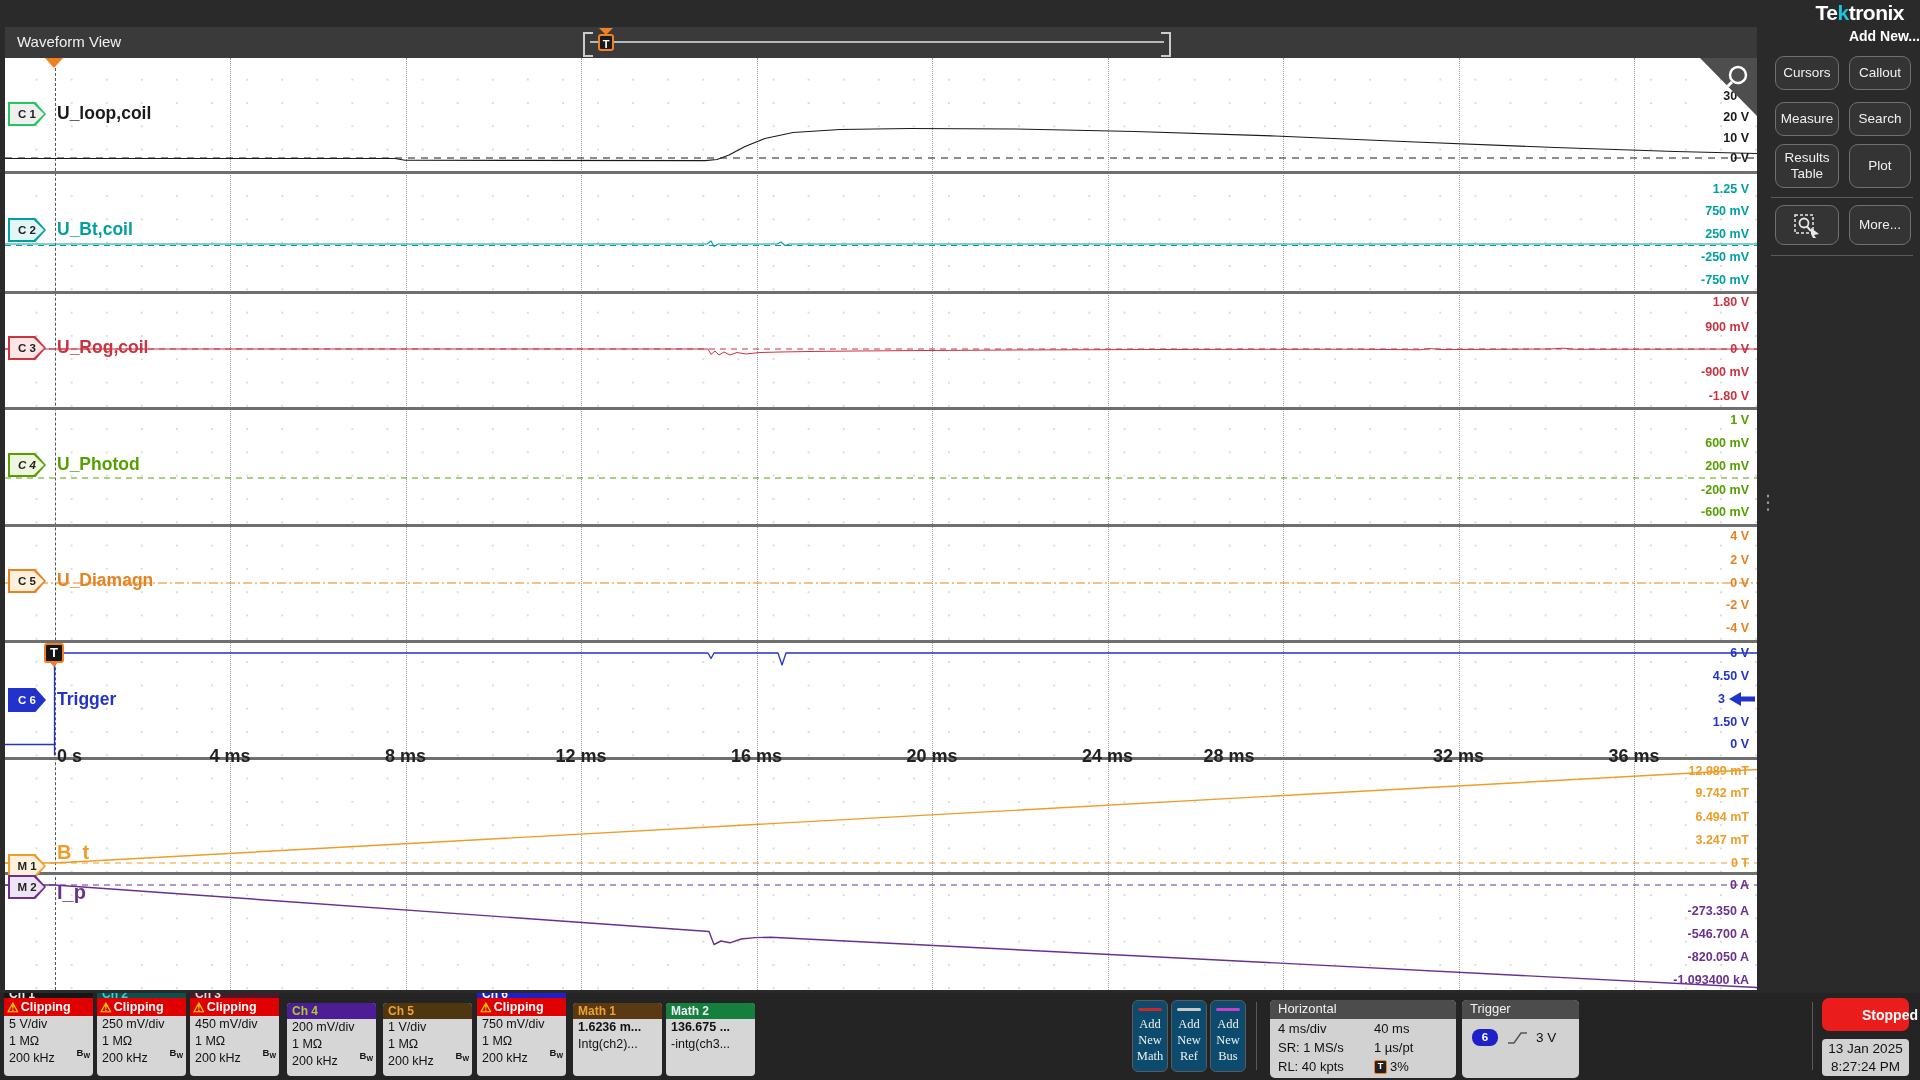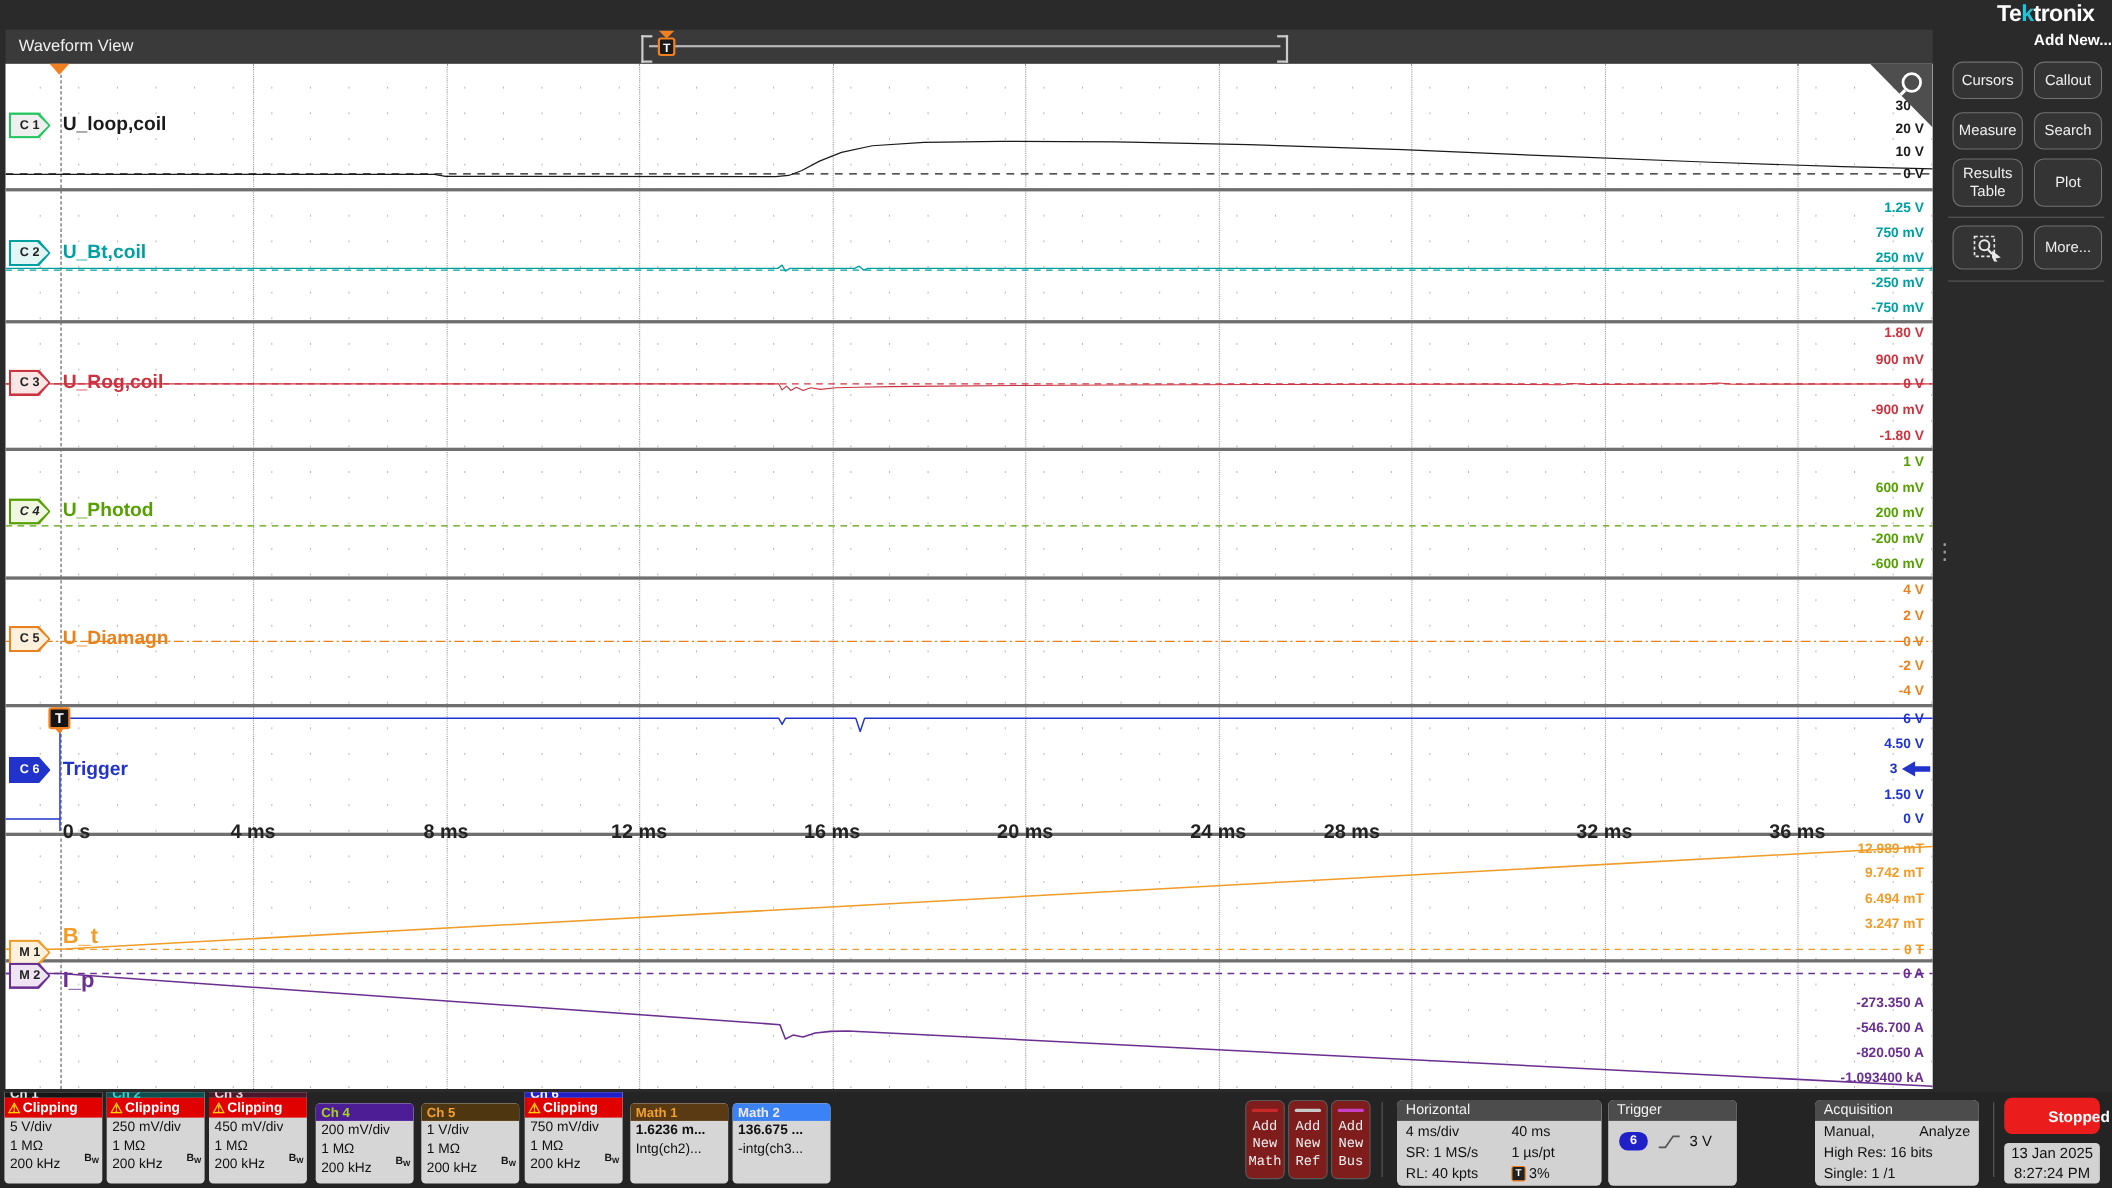--- a/index.html
+++ b/index.html
@@ -48,21 +48,21 @@
   .side-div{position:absolute;left:6px;width:142px;height:1px;background:#5a5a5a;}
 
   
   #bottombar{position:absolute;left:0;top:993px;width:1920px;height:87px;background:#242424;overflow:hidden;}
   .badge{position:absolute;bottom:4px;width:89px;border-radius:4px;overflow:hidden;background:#d6d6d6;}
   .badge-header{font-size:12px;font-weight:bold;padding:1px 5px 0;height:16px;box-sizing:border-box;overflow:hidden;}
   .clip-row{background:#e00000;color:#fff;font-size:12.5px;font-weight:bold;height:18px;line-height:18px;padding:0 3px;display:flex;align-items:center;gap:2px;}
   .warn{color:#ffd400;font-size:13px;line-height:13px;}
   .badge-row{font-size:12.5px;color:#111;padding:0 5px;height:17px;line-height:17px;position:relative;white-space:nowrap;}
   .bw{position:absolute;right:3px;bottom:3px;font-weight:bold;color:#111;}
-  .addbtn{position:absolute;top:7px;width:36px;height:72px;background:#7f1d1d;border:1px solid #5a5a5a;border-radius:6px;color:#f0f0f0;font-size:12.5px;line-height:1.3;display:flex;flex-direction:column;align-items:center;justify-content:center;text-align:center;padding:0;font-family:Liberation Mono, monospace;}
+  .addbtn{position:absolute;top:7px;width:36px;height:72px;background:#0c4a6e;border:1px solid #5a5a5a;border-radius:6px;color:#f0f0f0;font-size:12.5px;line-height:1.3;display:flex;flex-direction:column;align-items:center;justify-content:center;text-align:center;padding:0;font-family:Liberation Serif, serif;}
   .addbtn .accent{width:24px;height:3px;border-radius:2px;margin-bottom:5px;}
   .vdiv{position:absolute;top:9px;height:68px;width:1px;background:#5a5a5a;}
   .panel{position:absolute;top:7px;height:78px;background:#d2d2d2;border-radius:5px;overflow:hidden;box-sizing:border-box;}
   .panel-header{background:#4c4c4c;color:#f2f2f2;font-size:13px;height:19px;line-height:18px;padding:0 8px;}
   .prow{display:flex;align-items:center;font-size:13px;color:#111;line-height:19px;padding:0 8px;white-space:nowrap;}
   .pcol2{width:74px;margin-left:auto;display:flex;align-items:center;gap:3px;}
   .mini-t{display:inline-block;width:13px;height:14px;background:#222;border:1.5px solid #f08020;border-radius:2px;color:#fff;font-size:9px;font-weight:bold;line-height:11px;text-align:center;box-sizing:border-box;}
   .trg-row{display:flex;align-items:center;gap:8px;padding:10px 10px 0;font-size:13.5px;color:#111;}
   .trg-badge{display:inline-block;min-width:26px;height:17px;background:#2020c8;border-radius:8px;color:#fff;font-size:11.5px;font-weight:bold;text-align:center;line-height:17px;}
   #stopped{position:absolute;left:1822px;top:5px;width:87px;height:33px;background:#ea1c1c;border:none;border-radius:7px;color:#fff;font-weight:bold;font-size:14px;font-family:"Liberation Sans",sans-serif;padding-left:40px;}
@@ -309,21 +309,21 @@
           <div class="badge-row">750 mV/div</div>
           <div class="badge-row">1 MΩ</div>
           <div class="badge-row">200 kHz<span class="bw"><span style="font-size: 9.5px;">B</span><span style="font-size: 7px; vertical-align: -2px;">W</span></span></div>
         </div>
         <div class="badge" style="left: 573px; height: 73px;">
           <div class="badge-header" style="background: rgb(90, 58, 18); color: rgb(240, 160, 48); height: 16px;">Math 1</div>
           <div class="badge-row" style="font-weight: bold;">1.6236 m...</div>
           <div class="badge-row">Intg(ch2)...</div>
         </div>
         <div class="badge" style="left: 666px; height: 73px;">
-          <div class="badge-header" style="background: #3b82f6; color: rgb(240, 234, 246); height: 16px;">Math 2</div>
+          <div class="badge-header" style="background: #15803d; color: rgb(240, 234, 246); height: 16px;">Math 2</div>
           <div class="badge-row" style="font-weight: bold;">136.675 ...</div>
           <div class="badge-row">-intg(ch3...</div>
         </div>
       </div>
     <div id="addnew-group">
         <button class="addbtn" style="left: 1132px;">
           <span class="accent" style="background: rgb(200, 40, 40);"></span>
           <span>Add</span>
           <span>New</span>
           <span>Math</span>
@@ -370,29 +370,20 @@
       <div class="panel-header">Trigger</div>
       <div class="trg-row">
         <span class="trg-badge">6</span>
         <svg width="22" height="16">
             <path d="M2 13 H8 L15 3 H21" stroke="#555" fill="none" stroke-width="1.5"></path>
           </svg>
         <span>3 V</span>
       </div>
     </div>
 
-    <div class="panel" style="left:1650px;width:149px">
-      <div class="panel-header">Acquisition</div>
-      <div class="prow">
-          <span>Manual,</span>
-          <span style="margin-left:auto">Analyze</span>
-        </div>
-      <div class="prow">High Res: 16 bits</div>
-      <div class="prow">Single: 1 /1</div>
-    </div>
 
     <div class="vdiv" style="left:1812px"></div>
     <button id="stopped">Stopped</button>
     <div id="datebox">
       <div>13 Jan 2025</div>
       <div>8:27:24 PM</div>
     </div>
   </div>
 
 </div>

